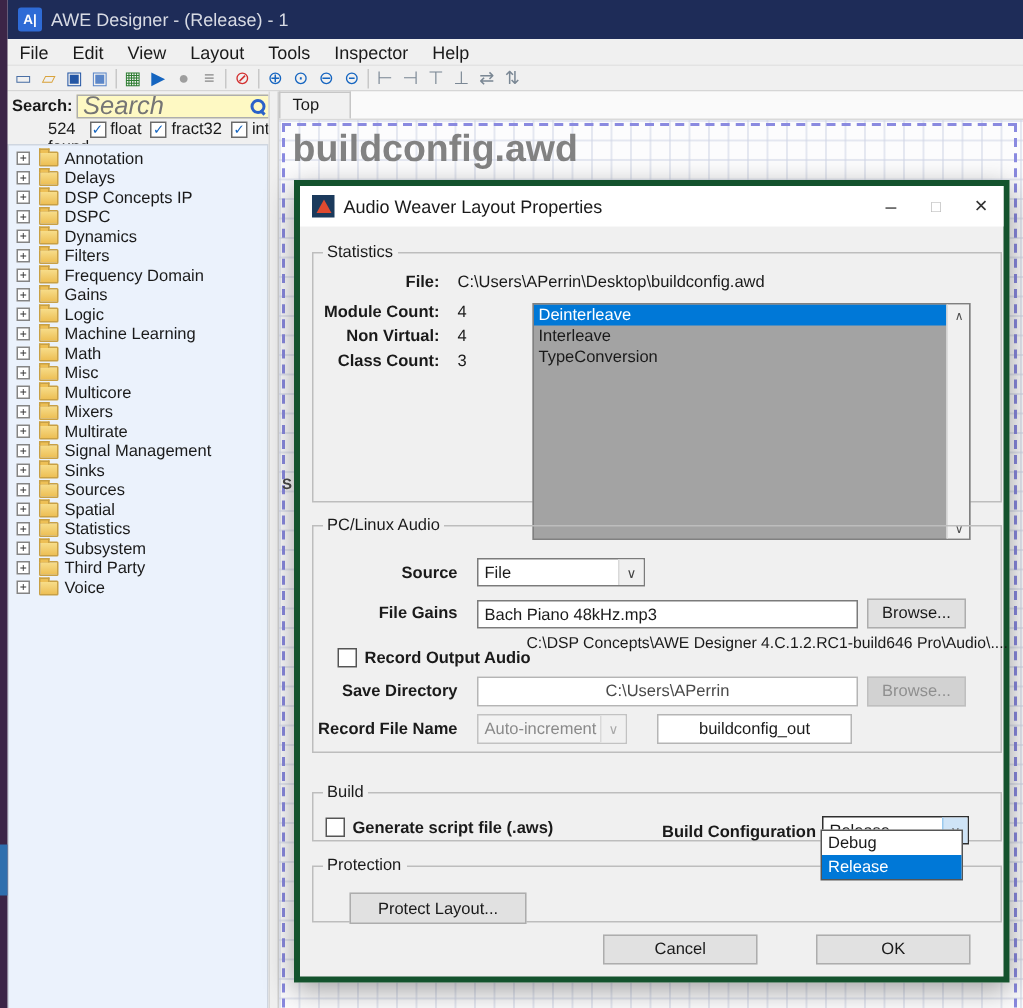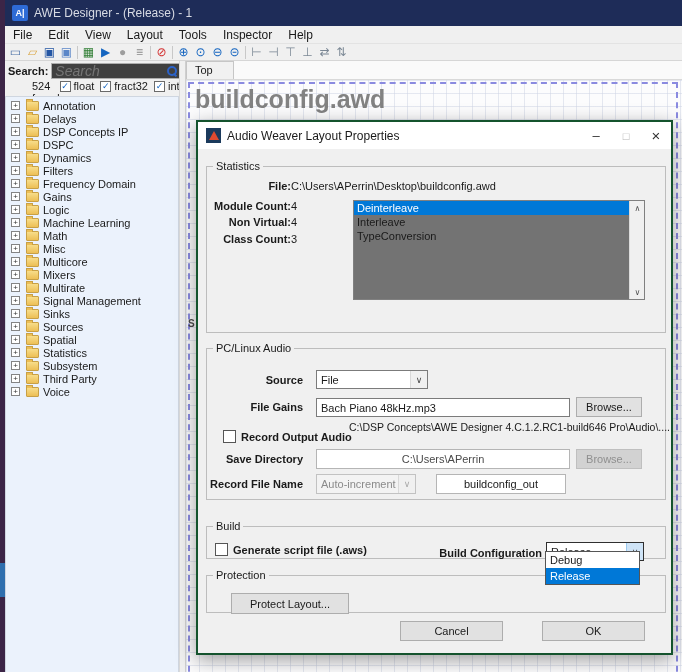--- a/index.html
+++ b/index.html
@@ -22,21 +22,21 @@
   
   .toolbar { position:absolute; left:5px; top:44px; width:677px; height:17px; background:#f0f0f0; border-bottom:1px solid #d6d6d6; display:flex; align-items:center; padding-left:2px; }
   .tb-icon { width:17px; height:16px; display:flex; align-items:center; justify-content:center; font-size:12px; line-height:16px; }
   .tb-icon.sep { width:5px; }
   .tb-icon.sep::after { content:""; display:block; width:1px; height:13px; background:#c8c8c8; }
 
   
   .sidebar { position:absolute; left:5px; top:61px; width:174px; height:611px; background:#f0f0f0; display:flex; flex-direction:column; }
   .search-row { height:19px; display:flex; align-items:center; padding:1px 2px 1px 3px; }
   .search-label { font-weight:bold; font-size:11px; margin-right:3px; }
-  .search-input { flex:1; height:16px; border:1px solid #aeaeae; background:#404040; font-family:"Liberation Sans",sans-serif; font-size:14px; font-style:italic; color:#8a8a8a; padding:0 14px 0 3px; outline:none; min-width:0; }
+  .search-input { flex:1; height:16px; border:1px solid #aeaeae; background:#fef9c3; font-family:"Liberation Sans",sans-serif; font-size:17px; font-style:italic; color:#8a8a8a; padding:0 14px 0 3px; outline:none; min-width:0; }
   .search-mag { position:relative; width:10px; height:10px; margin-left:-13px; }
   .search-mag::before { content:""; position:absolute; left:0; top:0; width:6px; height:6px; border:2px solid #2b62c9; border-radius:50%; }
   .search-mag::after { content:""; position:absolute; left:7px; top:7px; width:2px; height:4px; background:#2b62c9; transform:rotate(-45deg); }
   .filter-row { height:16px; display:flex; align-items:flex-start; padding:0 4px 0 3px; font-size:11px;margin-left:24px; }
   .filter { display:flex; align-items:center; margin-right:6px; }
   .filter .cb { width:11px; height:11px; border:1px solid #6a6a6a; background:#fff; margin-right:3px; display:flex; align-items:center; justify-content:center; font-size:9px; color:#1565c0; line-height:9px; }
   .filter.checked .cb::after { content:"✓"; }
   .found-text { margin-left:auto; }
   .tree { flex:1; background:#ebf2fc; border:1px solid #cfd6e0; border-bottom:none; overflow:hidden; padding-top:2px; }
   .tree-item { height:13px; display:flex; align-items:center; }
@@ -55,44 +55,44 @@
   .tab { height:18px; min-width:48px; background:#f1f1f1; border:1px solid #c6c6c6; border-bottom:none; padding:2px 14px 0 8px; font-size:11px; }
   .canvas { position:relative; height:592px; overflow:hidden; background-color:#fcfcfd;
     background-image:linear-gradient(to right, rgba(208,214,230,.55) 1px, transparent 1px),
                      linear-gradient(to bottom, rgba(208,214,230,.55) 1px, transparent 1px);
     background-size:13px 13px; }
   .selection-border { position:absolute; left:2px; top:2px; right:4px; height:640px; border:2px dashed #8a8ae0; }
   .canvas-title { position:absolute; left:9px; top:5px; font-size:25px; font-weight:bold; color:#828282; }
   .canvas-fragment { position:absolute; left:2px; top:238px; font-size:10px; font-weight:bold; color:#4a4a4a; }
 
   
-  .dialog { position:absolute; left:196px; top:120px; width:477px; height:535px; background:#f0f0f0; border:2px solid #14532d; box-shadow:0 5px 18px rgba(0,0,0,.38); z-index:10; }
+  .dialog { position:absolute; left:196px; top:120px; width:477px; height:535px; background:#f0f0f0; border:4px solid #14532d; box-shadow:0 5px 18px rgba(0,0,0,.38); z-index:10; }
   .dlg-titlebar { height:27px; background:#fff; display:flex; align-items:center; padding-left:8px; }
   .dlg-icon { position:relative; width:15px; height:15px; background:#1b3a5c; margin-right:6px; }
   .dlg-icon::after { content:""; position:absolute; left:3px; top:3px; width:0; height:0; border-left:5px solid transparent; border-right:5px solid transparent; border-bottom:9px solid #e04a2f; }
   .dlg-title { font-size:12px; flex:1; }
   .dlg-controls { display:flex; height:27px; }
   .dlg-btn { width:30px; height:27px; display:flex; align-items:center; justify-content:center; font-size:13px; color:#333; }
   .dlg-btn.max { color:#b5b5b5; font-size:11px; }
   .dlg-btn.close { font-size:15px; }
 
   fieldset.grp { position:absolute; border:1px solid #bdbdbd; background:transparent; }
   .grp legend { margin-left:6px; padding:0 3px; font-size:11px; color:#1a1a1a; }
   .grp { padding:0; }
 
   .fs-stats { left:8px; top:38px; width:460px; height:173px; }
   .fs-audio { left:8px; top:220px; width:460px; height:158px; }
   .fs-build { left:8px; top:398px; width:460px; height:39px; }
   .fs-prot  { left:8px; top:447px; width:460px; height:44px; }
 
   .stat-row { position:absolute; left:0; display:flex; }
   .stat-label { display:inline-block; width:84px; text-align:right; font-weight:bold; }
-  .stat-value { margin-left:0; }
-
-  .listbox { position:absolute; left:146px; top:28px; width:292px; height:100px; background:#737373; border:1px solid #808080; }
+  .stat-value { margin-left:12px; }
+
+  .listbox { position:absolute; left:146px; top:28px; width:292px; height:158px; background:#a3a3a3; border:1px solid #808080; }
   .lb-items { position:absolute; left:0; top:0; right:15px; bottom:0; overflow:hidden; }
   .lb-item { height:14px; line-height:14px; padding-left:3px; white-space:nowrap; }
   .lb-item.selected { background:#0078d7; color:#fff; }
   .lb-scroll { position:absolute; right:0; top:0; bottom:0; width:15px; background:#f0f0f0; border-left:1px solid #dcdcdc; }
   .lb-arrow { position:absolute; left:0; width:15px; height:14px; display:flex; align-items:center; justify-content:center; font-size:8px; color:#505050; }
   .lb-arrow.up { top:0; } .lb-arrow.down { bottom:0; }
 
   .aud-label { position:absolute; left:0; width:96px; text-align:right; font-weight:bold; }
   .field { position:absolute; border:1px solid #7b7b7b; background:#fff; font-family:"Liberation Sans",sans-serif; font-size:11px; color:#1a1a1a; padding:0 4px; }
   .combo { position:absolute; border:1px solid #7b7b7b; background:#fff; display:flex; align-items:center; padding-left:4px; }

